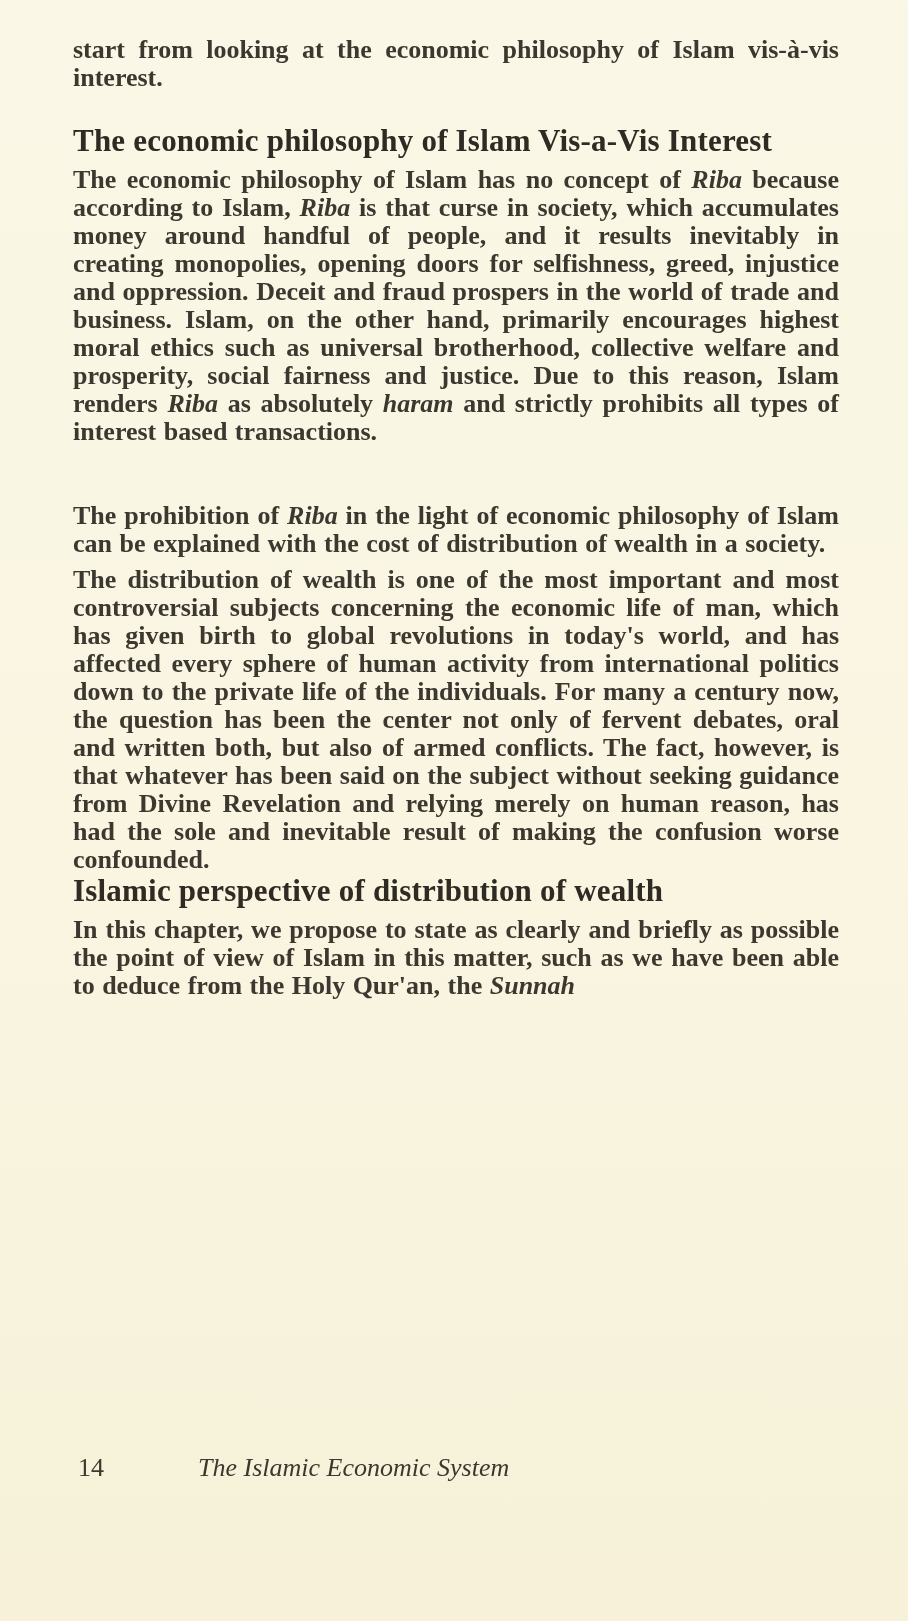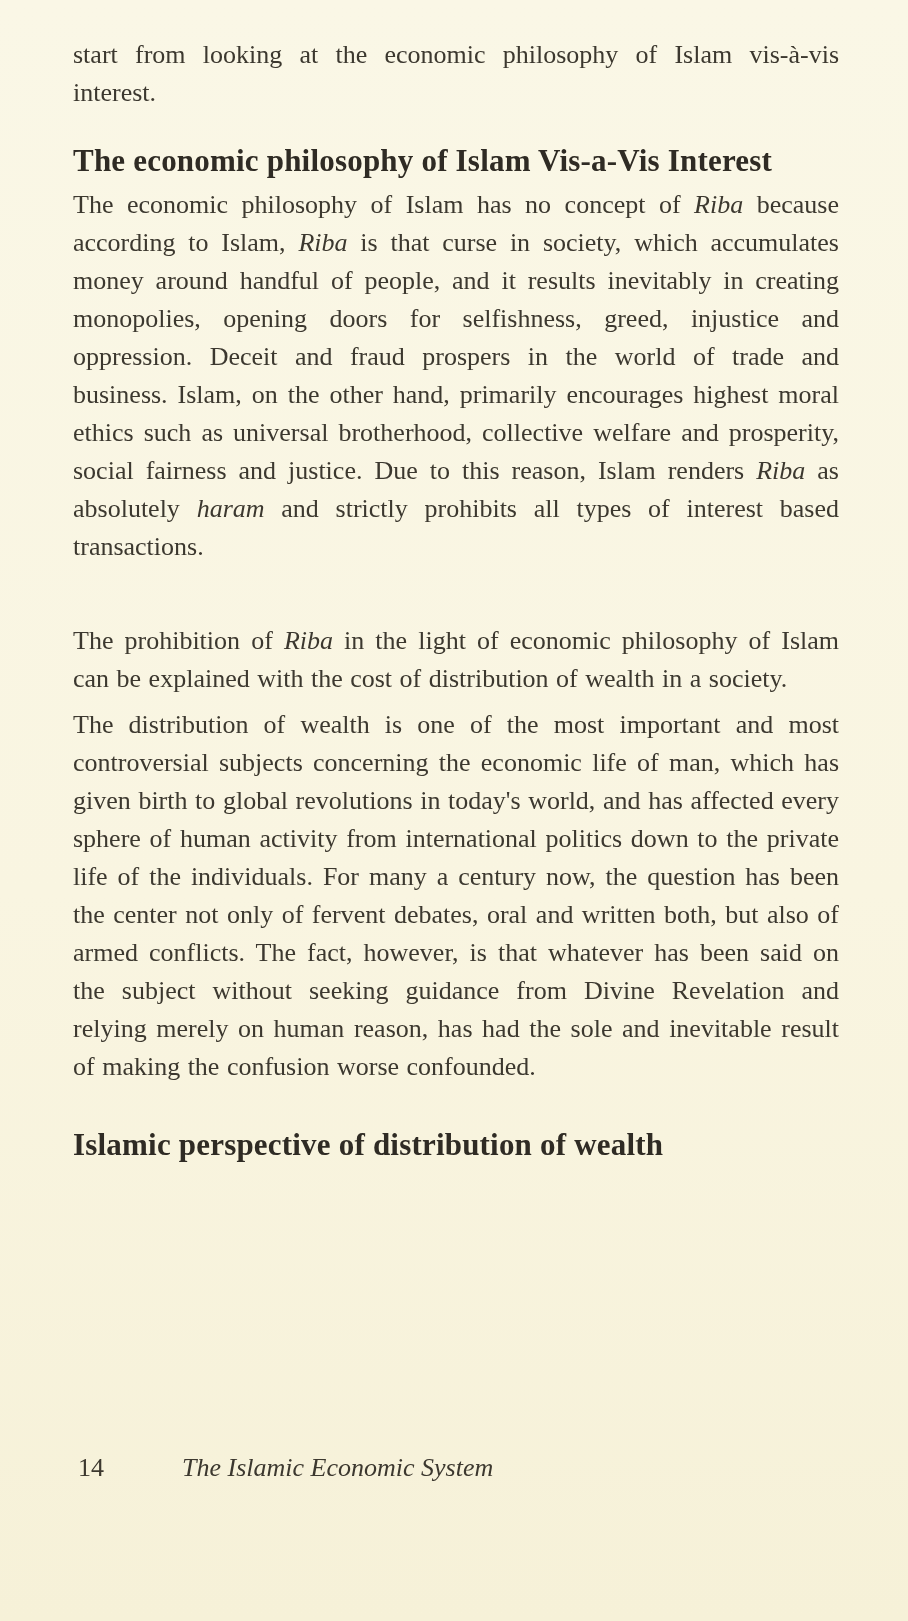--- a/index.html
+++ b/index.html
@@ -17,73 +17,75 @@
 
   .content {
     position: absolute;
     left: 73px;
     top: 36px;
     width: 766px;
   }
 
   .body-para {
     font-size: 26px;
-    line-height: 38px;
+    line-height: 28px;
     text-align: justify;
     color: #3c382f;
     word-spacing: 1px;
+    font-weight: bold;
   }
 
   .section-heading {
     font-size: 31px;
     line-height: 34px;
     font-weight: bold;
     color: #2f2b24;
     letter-spacing: 0.2px;
   }
 
   .it { font-style: italic; }
 
   .mt-heading1 { margin-top: 32px; }
   .mt-body     { margin-top: 8px; }
   .mt-para     { margin-top: 56px; }
   .mt-heading2 { margin-top: 36px; }
-  .mt-heading3 { margin-top: 42px; }
+  .mt-heading3 { }
 
   .footer {
     position: absolute;
     left: 78px;
     top: 1453px;
     display: flex;
     align-items: baseline;
-    gap: 78px;
+    gap: 50px;
     font-size: 26px;
     color: #3c382f;
   }
-  .footer .book-title { font-style: italic; }
+  .footer .book-title { font-style: italic; margin-left: 44px; }
 </style>
 </head>
 <body>
 
 <div class="page">
   <div class="content">
 
     <p class="body-para">start from looking at the economic philosophy of Islam vis-à-vis interest.</p>
 
     <h2 class="section-heading mt-heading1">The economic philosophy of Islam Vis-a-Vis  Interest</h2>
 
     <p class="body-para mt-body"><span>The economic philosophy of Islam has no concept of </span><span class="it">Riba</span><span> because according to Islam, </span><span class="it">Riba</span><span> is that curse in society, which accumulates money around handful of people, and it results inevitably in creating monopolies, opening doors for selfishness, greed, injustice and oppression. Deceit and fraud prospers in the world of trade and business. Islam, on the other hand, primarily encourages highest moral ethics such as universal brotherhood, collective welfare and prosperity, social fairness and justice. Due to this reason, Islam renders </span><span class="it">Riba</span><span> as absolutely </span><span class="it">haram</span><span> and strictly prohibits all types of interest based transactions.</span></p>
 
     <p class="body-para mt-para"><span>The prohibition of </span><span class="it">Riba</span><span> in the light of economic philosophy of Islam can be explained with the cost of distribution of wealth in a society.</span></p>
 
 
     <p class="body-para mt-body">The distribution of wealth is one of the most important and most controversial subjects concerning the economic life of man, which has given birth to global revolutions in today's world, and has affected every sphere of human activity from international politics down to the private life of the individuals. For many a century now, the question has been the center not only of fervent debates, oral and written both, but also of armed conflicts. The fact, however, is that whatever has been said on the subject without seeking guidance from Divine Revelation and relying merely on human reason, has had the sole and inevitable result of making the confusion worse confounded.</p>
 
     <h2 class="section-heading mt-heading3">Islamic perspective of distribution of wealth</h2>
 
+    <p class="body-para mt-body"><span>In this chapter, we propose to state as clearly and briefly as possible the point of view of Islam in this matter, such as we have been able to deduce from the Holy Qur'an, the </span><span class="it">Sunnah</span></p>
 
   </div>
 
   <div class="footer">
     <span class="page-number">14</span>
     <span class="book-title">The Islamic Economic System</span>
   </div>
 </div>
 
 </body></html>

